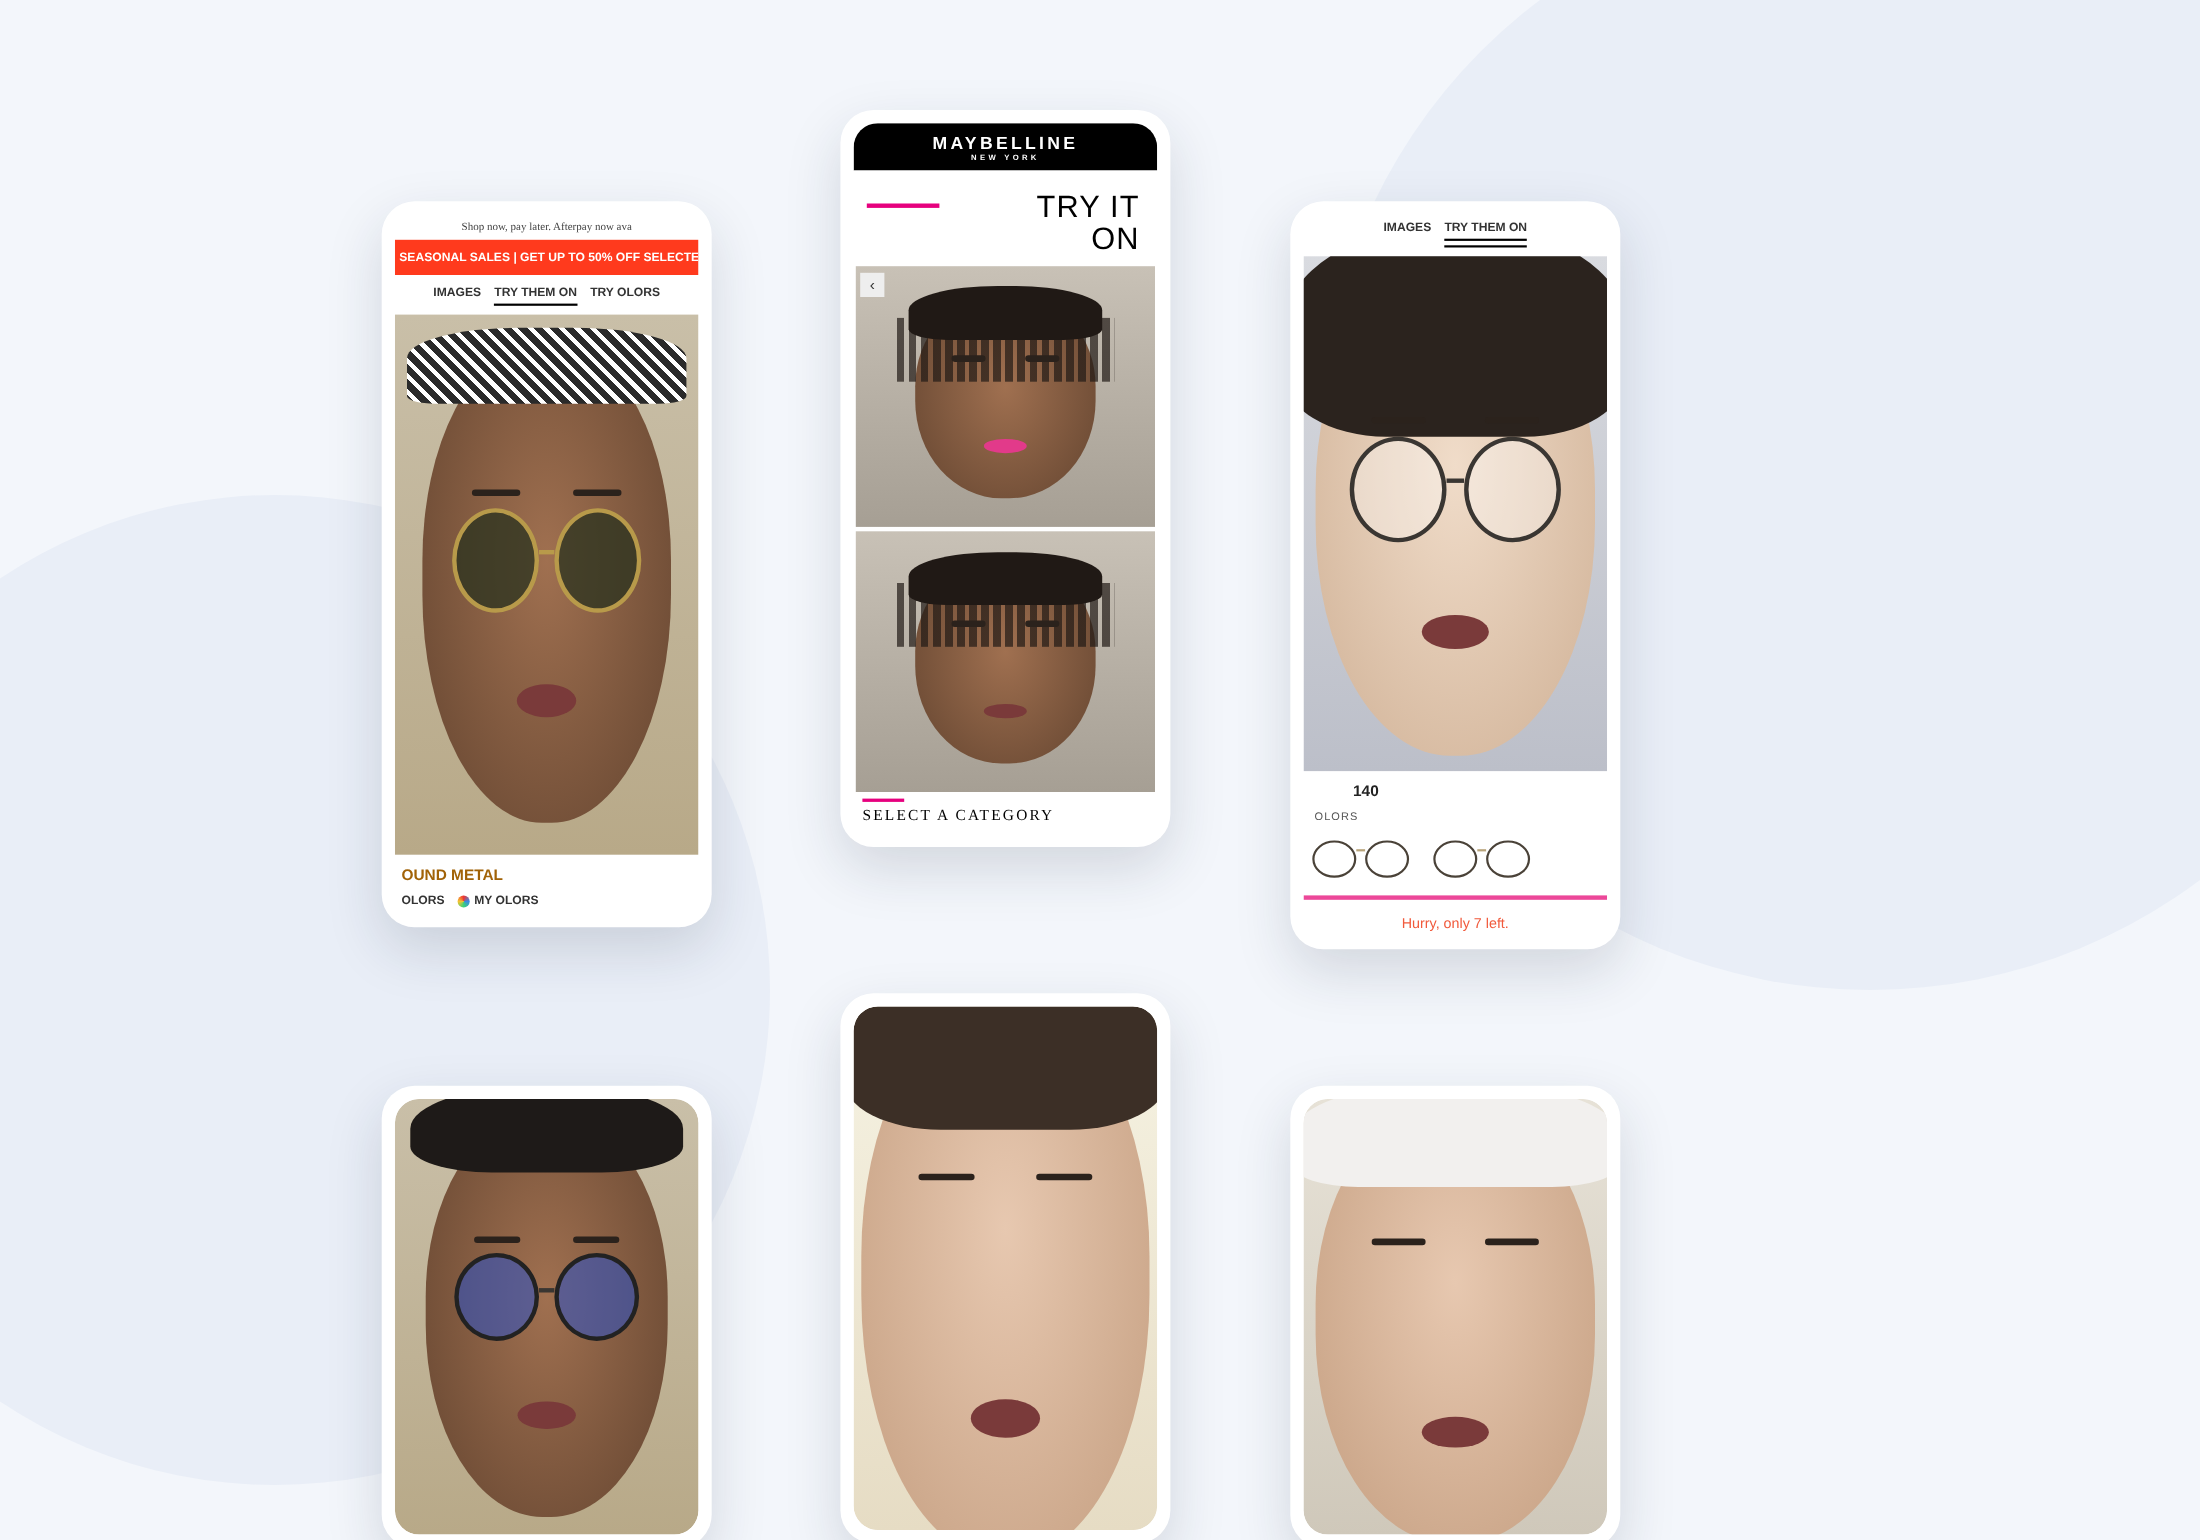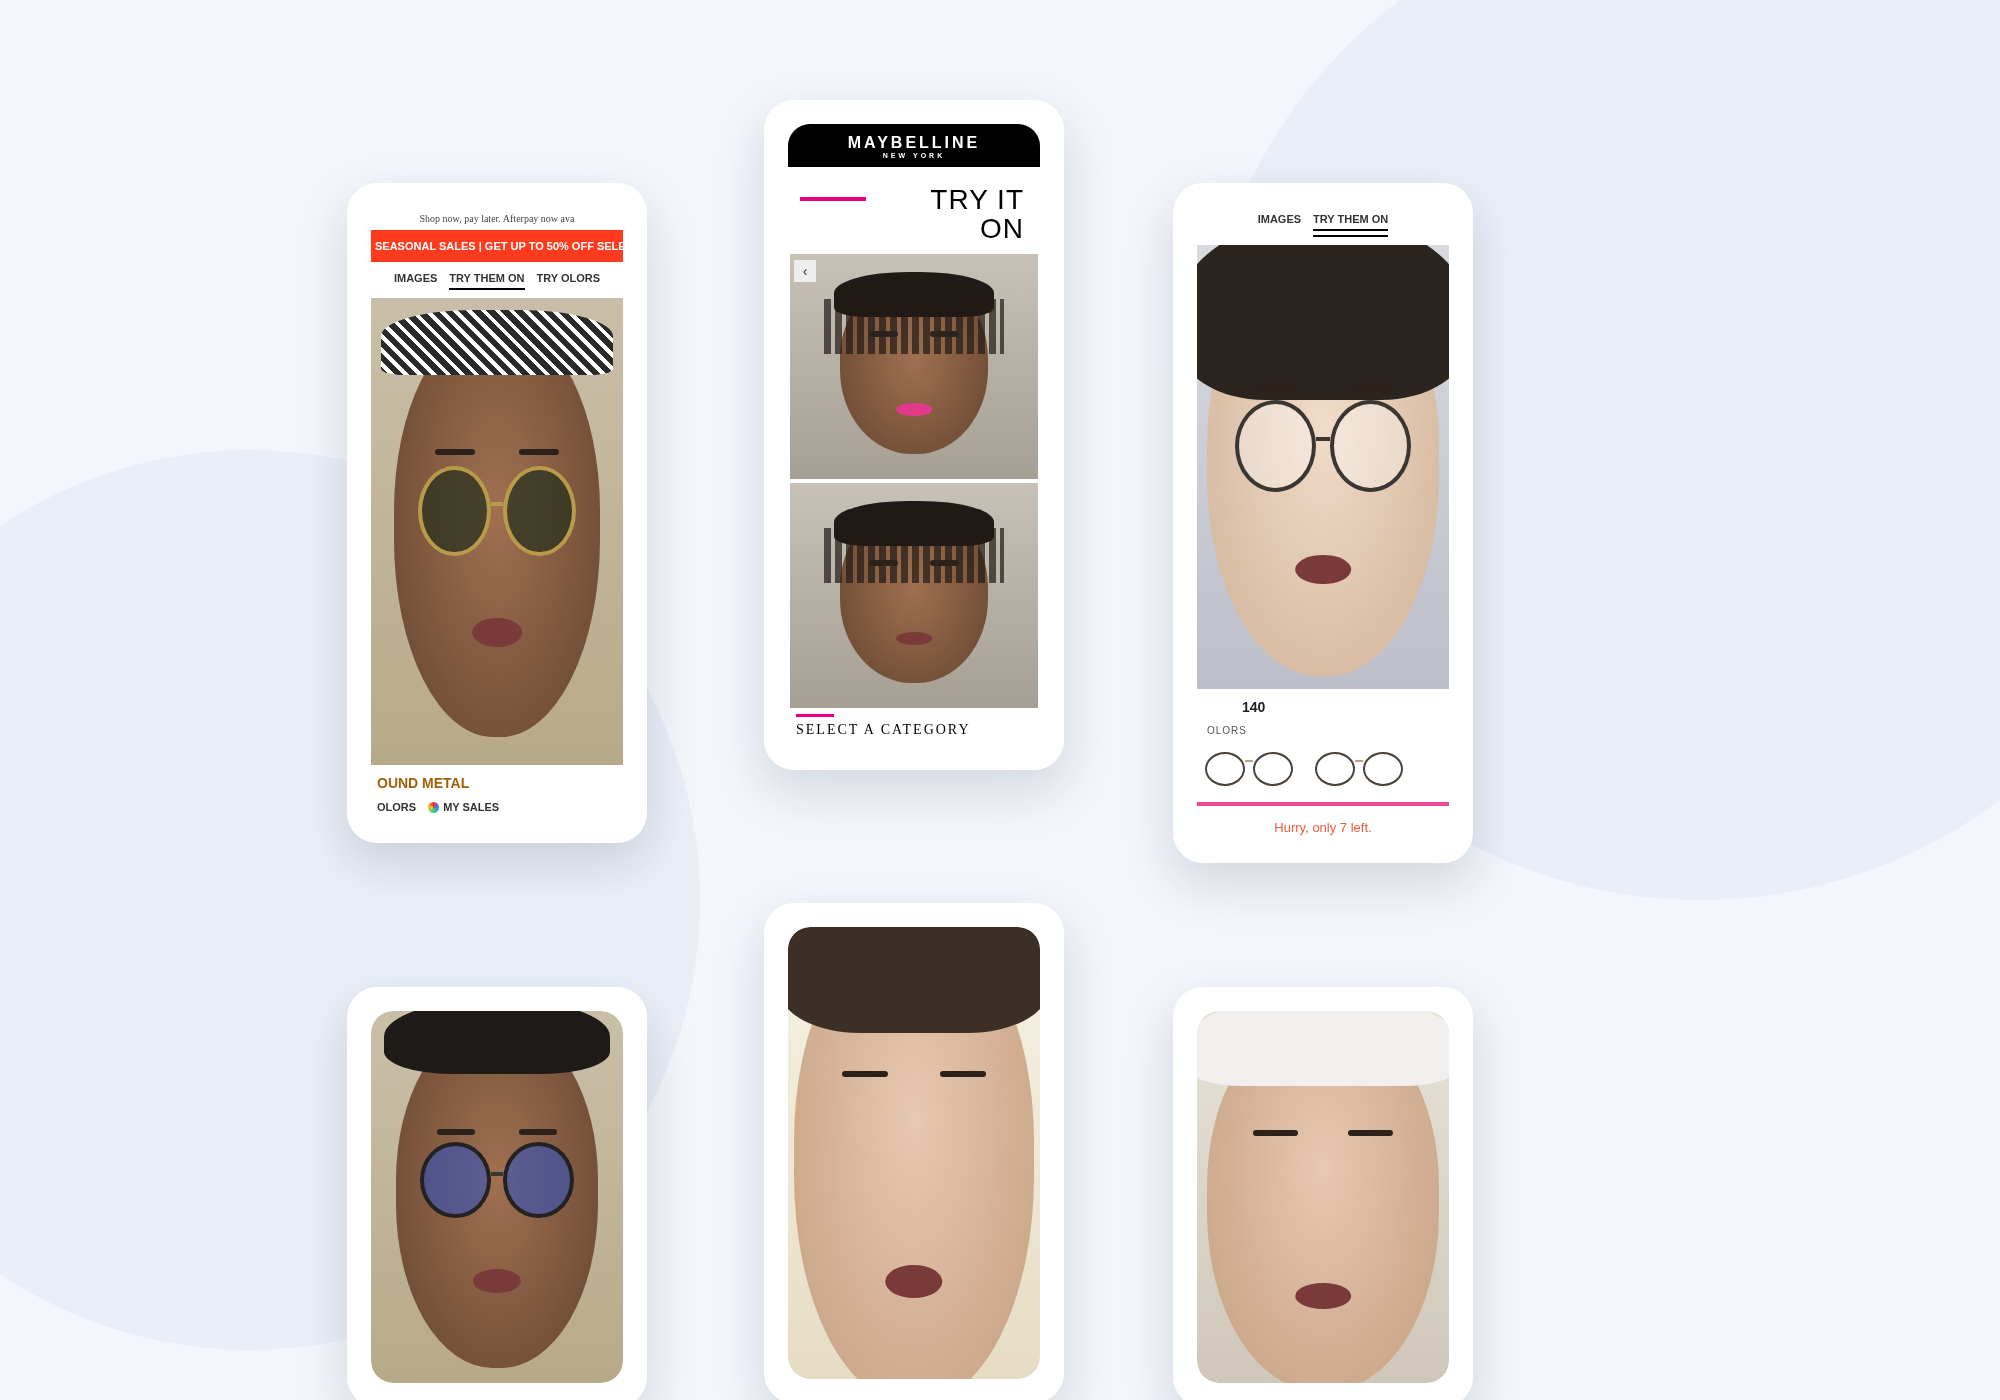--- a/index.html
+++ b/index.html
@@ -19,21 +19,21 @@
   }
   .blob1 { width: 900px; height: 900px; left: -200px; top: 450px; }
   .blob2 { width: 1000px; height: 1000px; right: -200px; top: -100px; }
 
   .phone {
     position: absolute;
     width: 300px;
     background: #fff;
     border-radius: 30px;
     box-shadow: 0 20px 50px rgba(30,40,60,.15);
-    padding: 24px;
+    padding: 12px;
     overflow: hidden;
   }
   .phone-inner {
     width: 100%;
     height: 100%;
     border-radius: 22px;
     overflow: hidden;
     background: #fff;
     display: flex;
     flex-direction: column;
@@ -261,21 +261,21 @@
           <div class="lens"></div>
             <div class="bridge"></div>
             <div class="lens"></div>
         </div>
         <div class="mouth"></div>
       </div>
     </div>
     <div class="info-bar">OUND METAL</div>
     <div class="sub-row">
       <span>OLORS</span>
-      <span class="design-badge">MY SALES</span>
+      <span class="design-badge">MY OLORS</span>
     </div>
   </div>
 </div>
 
 <div class="phone p2">
   <div class="phone-inner">
     <div class="mb-head">
       <span>MAYBELLINE</span>
       <small>NEW YORK</small>
     </div>

